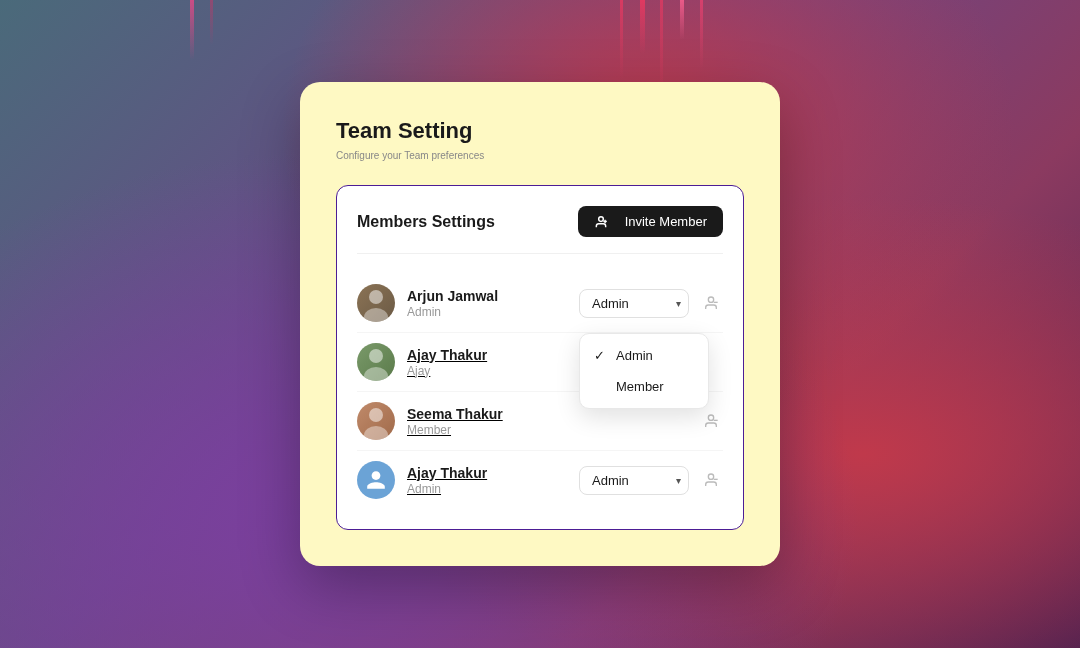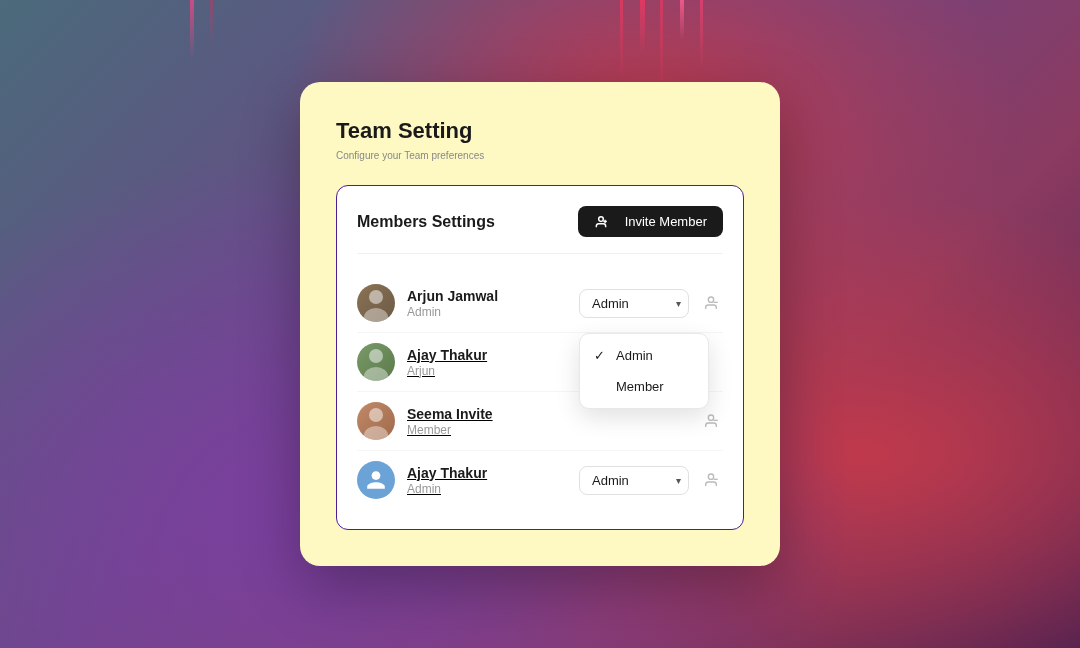--- a/index.html
+++ b/index.html
@@ -348,30 +348,30 @@
         </svg>
       </button>
     </div>
 
     <div class="member-row">
       <div class="avatar avatar-ajay">
         <div class="avatar-face" style="--face-shade: rgba(255,255,255,0.4)"></div>
       </div>
       <div class="member-info">
         <div class="member-name">Ajay Thakur</div>
-        <div class="member-role-label">Arjun</div>
+        <div class="member-role-label">Ajay</div>
       </div>
     </div>
 
     <div class="member-row">
       <div class="avatar avatar-seema">
         <div class="avatar-face"></div>
       </div>
       <div class="member-info">
-        <div class="member-name">Seema Invite</div>
+        <div class="member-name">Seema Thakur</div>
         <div class="member-role-label">Member</div>
       </div>
       <div style="width: 120px;"></div>
       <button class="remove-btn">
         <svg width="16" height="16" viewBox="0 0 24 24" fill="none" stroke="#bbb" stroke-width="2">
           <path d="M20 21v-2a4 4 0 0 0-4-4H8a4 4 0 0 0-4 4v2"></path>
           <circle cx="12" cy="7" r="4"></circle>
           <line x1="16" y1="11" x2="22" y2="11"></line>
         </svg>
       </button>

